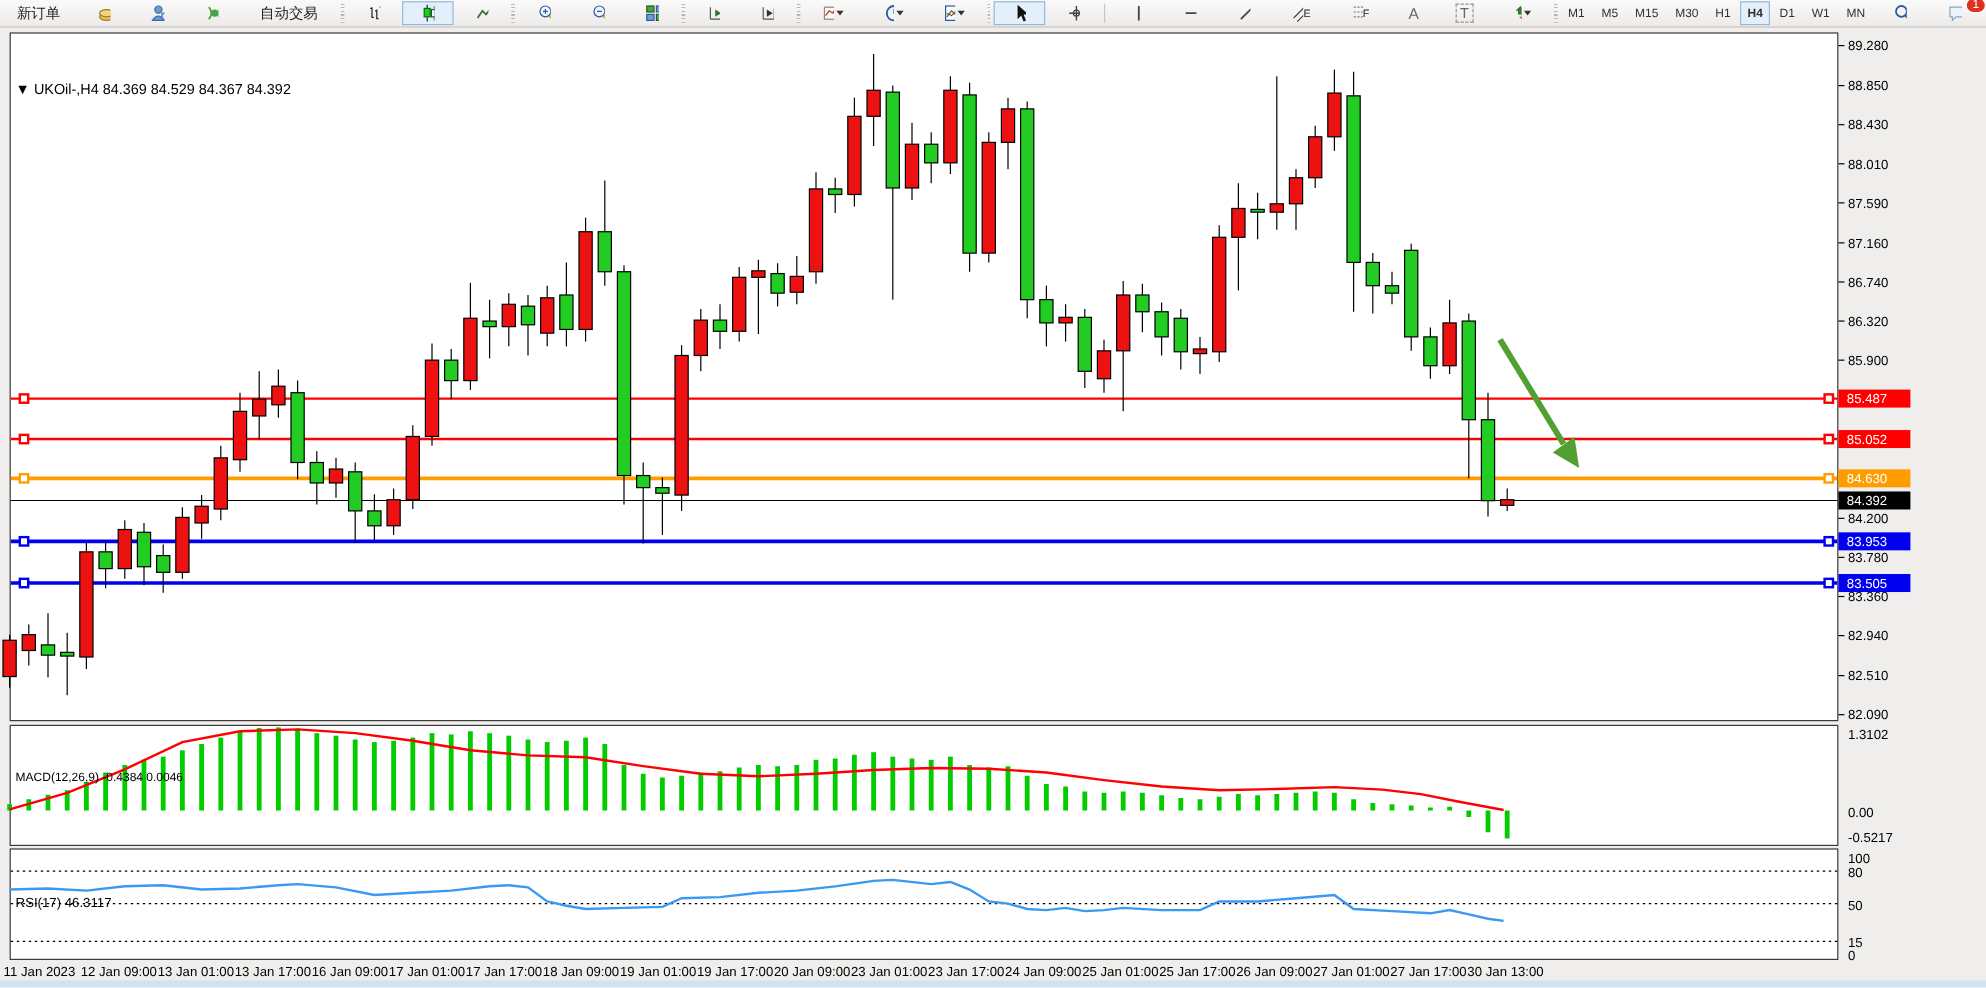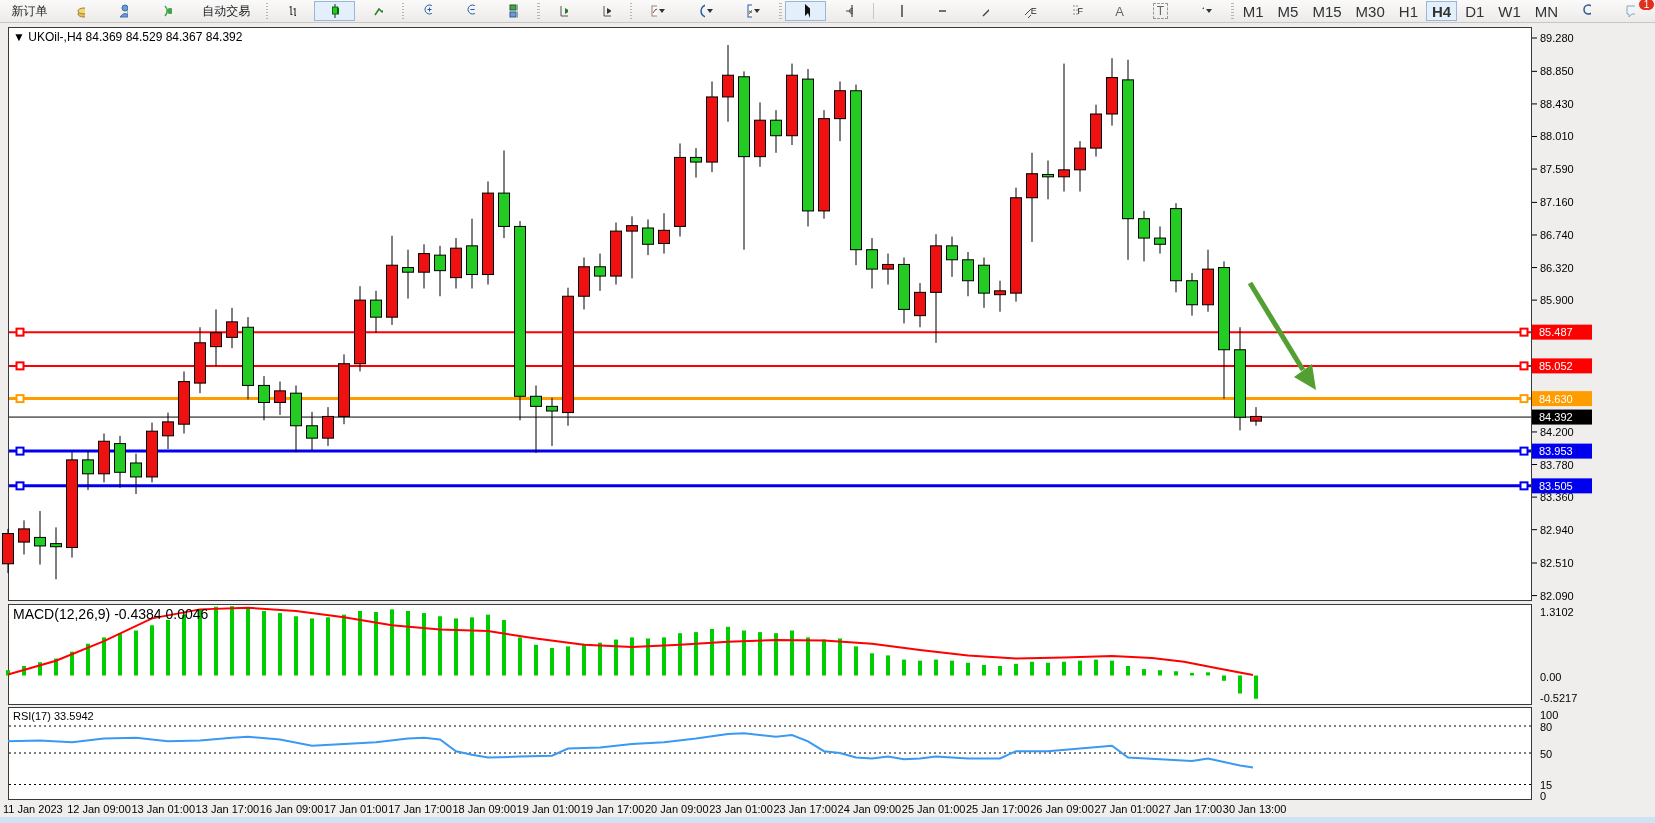--- a/index.html
+++ b/index.html
@@ -12,30 +12,30 @@
   .tbtn{height:20px;min-width:20px;display:flex;align-items:center;justify-content:center;
     padding:0 15px;margin:0 1px;border:1px solid transparent;box-sizing:border-box;}
   .tbtn.pressed{background:#e3f0fb;border:1px solid #9ab8d4;font-weight:bold;}
   .tbtn svg{display:block;}
   .tlabel{padding:0 4px;white-space:nowrap;}
   .sep{width:1px;height:16px;background:#c9c6c1;margin:0 3px;}
   .grip{width:4px;height:16px;margin:0 2px;
     background:repeating-linear-gradient(#b9b6b1 0 1px,transparent 1px 3px);}
   .caret{width:0;height:0;border-left:3px solid transparent;border-right:3px solid transparent;
     border-top:4px solid #333;margin-left:2px;}
-  .tf{font-size:15px;color:#333;padding:0 5px;}
+  .tf{font-size:10px;color:#333;padding:0 5px;}
   .spacer{flex:1;}
   #chat-wrap{position:relative;}
   #badge{position:absolute;top:-4px;right:-5px;background:#e03020;color:#fff;
     border-radius:8px;font-size:10px;line-height:11px;min-width:11px;height:11px;
     text-align:center;padding:0 2px;border:1px solid #fff;}
   
-  .overlay{position:absolute;z-index:3;font-size:12px;color:#000;white-space:nowrap;}
+  .overlay{position:absolute;z-index:3;font-size:12px;color:#000;white-space:nowrap;margin-top:37px;}
   #chart-title{left:13px;top:30px;}
-  #macd-label{left:13px;top:606px;font-size:14px;}
+  #macd-label{left:13px;top:606px;font-size:10px;}
   #rsi-label{left:13px;top:710px;font-size:11px;}
   #chart-svg{position:absolute;left:0;top:0;z-index:1;}
 </style>
 </head>
 <body>
 
 <div id="toolbar">
   <div class="tbtn">
     <span class="tlabel">新订单</span>
   </div>
@@ -229,21 +229,21 @@
   <span>▼</span>
   <span>UKOil-,H4</span>
   <span>84.369 84.529 84.367 84.392</span>
 </div>
 <div class="overlay" id="macd-label">
   <span>MACD(12,26,9)</span>
   <span>-0.4384 0.0046</span>
 </div>
 <div class="overlay" id="rsi-label">
   <span>RSI(17)</span>
-  <span>33.5942</span>
+  <span>46.3117</span>
 </div>
 
 <svg id="chart-svg" width="1655" height="823" viewBox="0 0 1655 823">
     <g>
       <rect x="8.5" y="27.5" width="1523" height="573" fill="#fff" stroke="#3a3a3a"></rect>
       <rect x="8.5" y="604.5" width="1523" height="100" fill="#fff" stroke="#3a3a3a"></rect>
       <rect x="8.5" y="707.5" width="1523" height="92" fill="#fff" stroke="#3a3a3a"></rect>
       <rect x="0" y="817" width="1655" height="6" fill="#cfe3f5"></rect>
     </g>
     <g>

